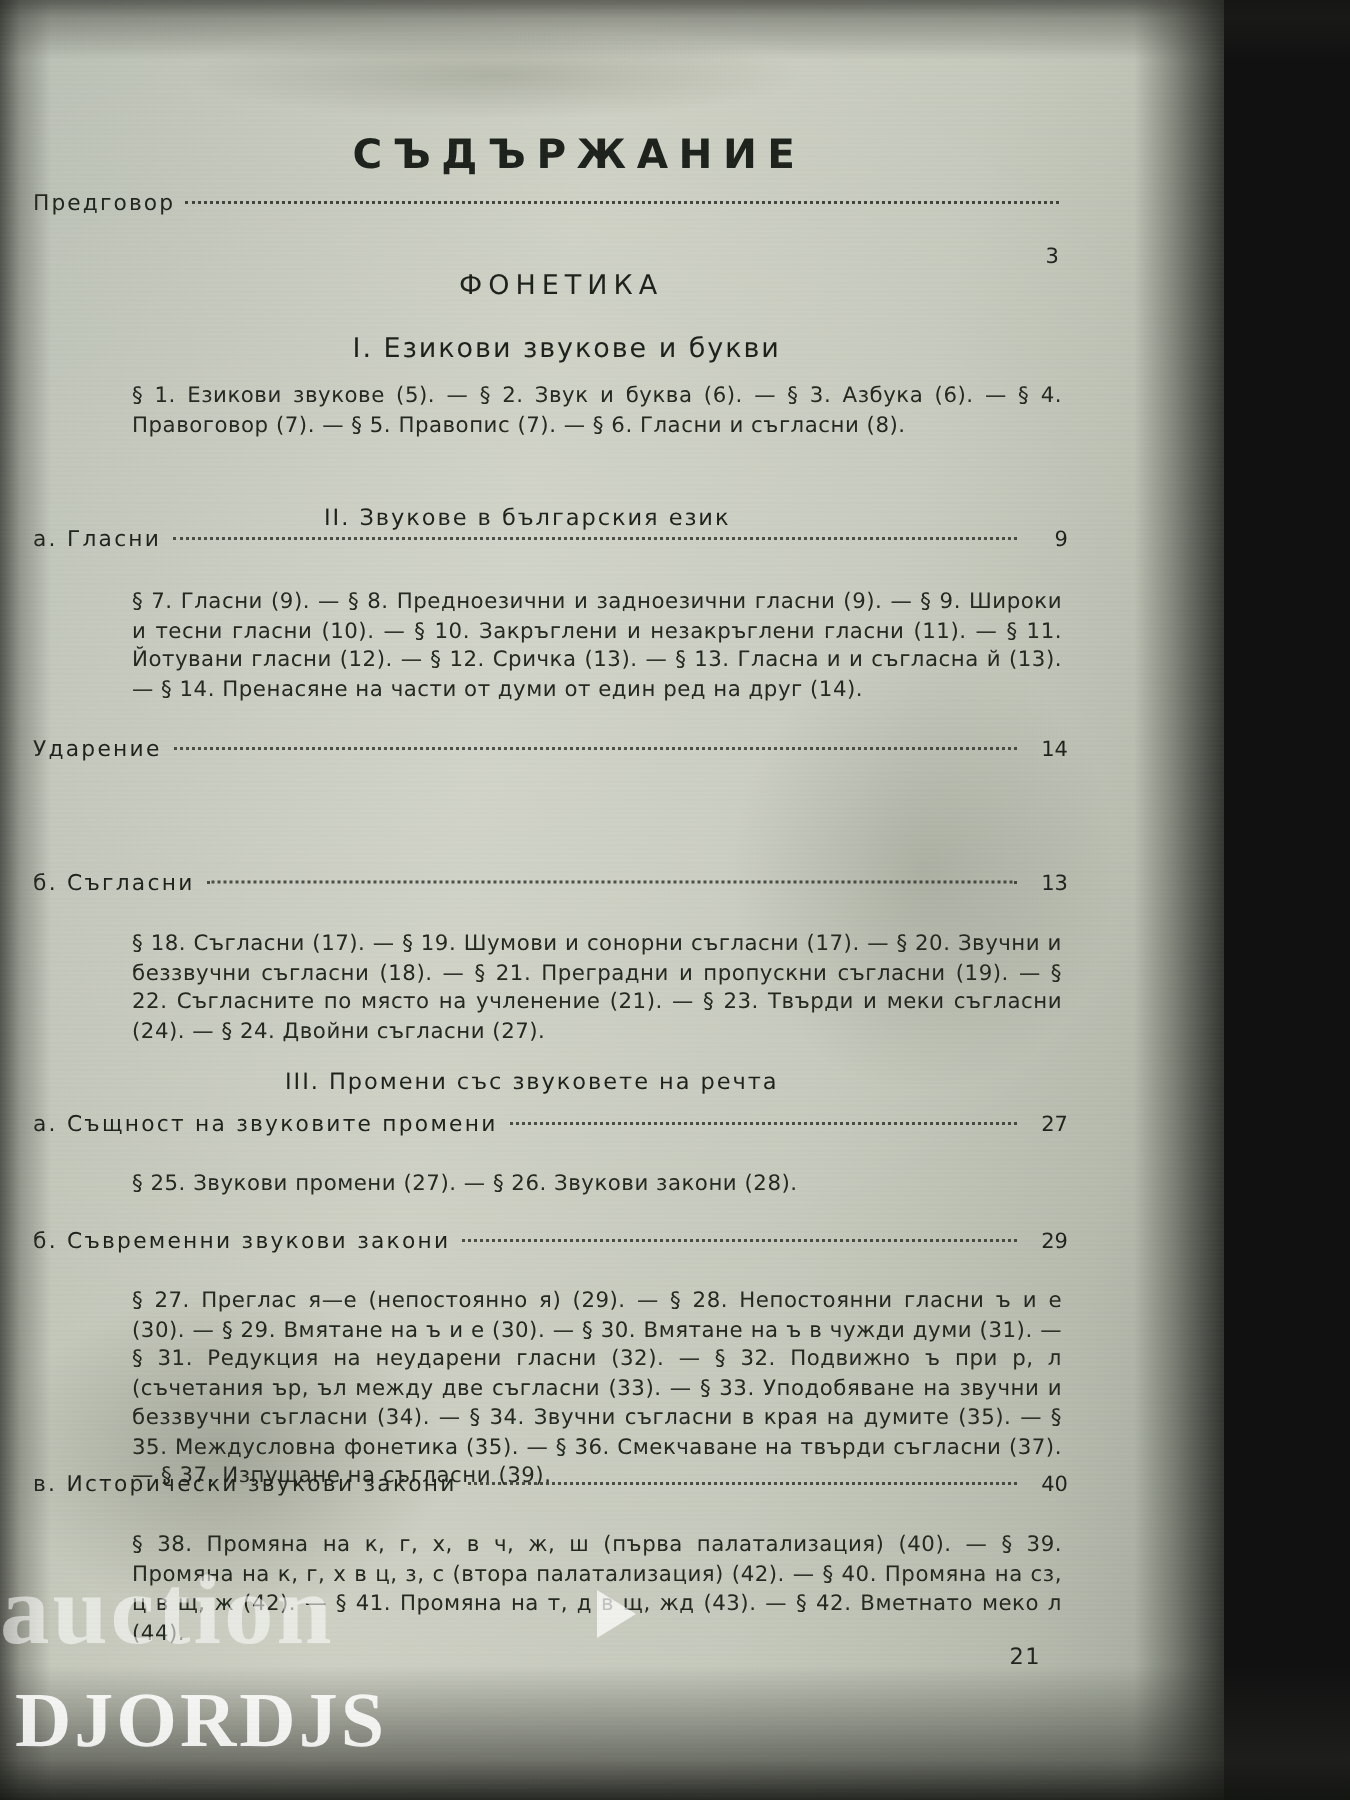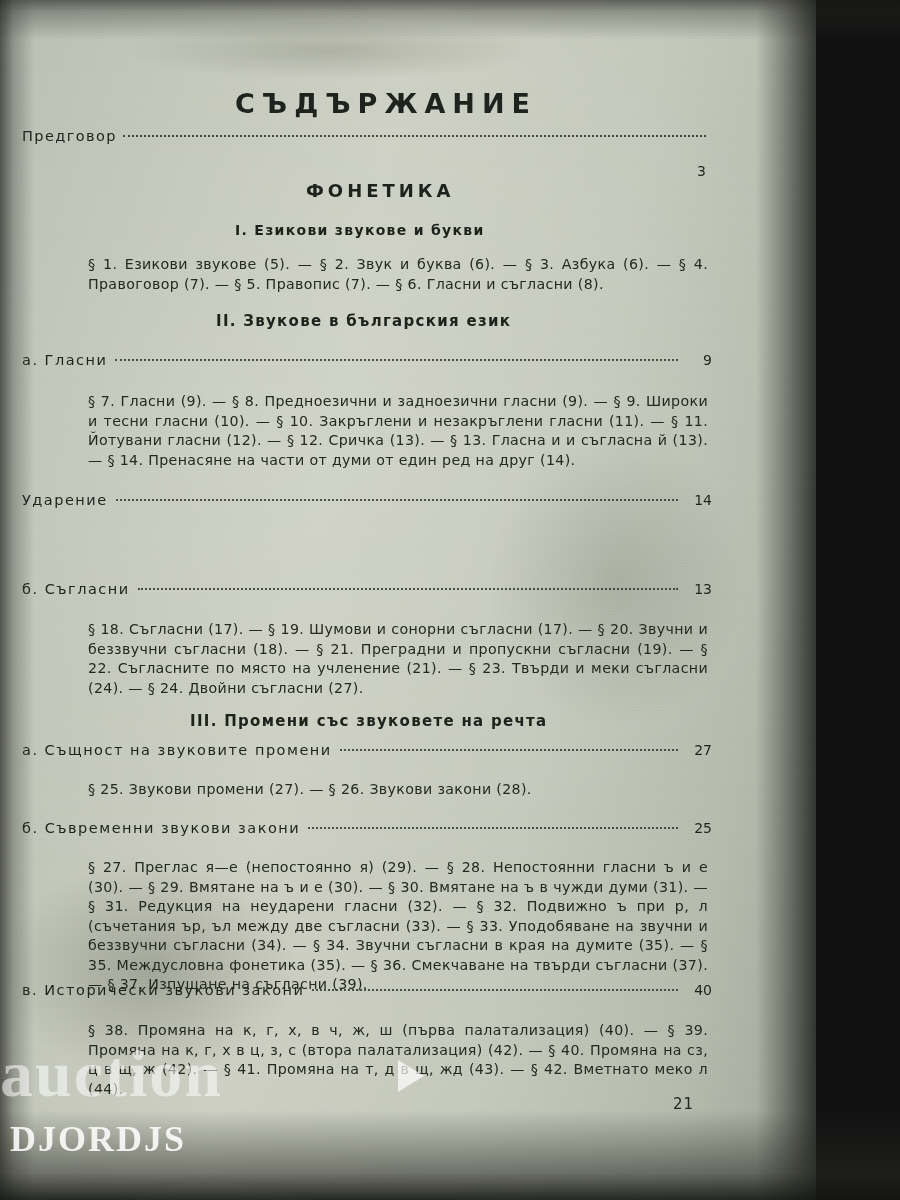--- a/index.html
+++ b/index.html
@@ -94,27 +94,27 @@
   }
   .pg-3 {
     position: absolute;
     top: 163px;
     left: 697px;
     font-size: 14px;
   }
 
   .sec-head {
     position: absolute;
-    font-weight: 700;
+    font-weight: 400;
     letter-spacing: 2.2px;
     color: #1c211b;
   }
   .fonetika { top: 180px; left: 306px; font-size: 18px; letter-spacing: 4px; }
-  .rom-1 { top: 222px; left: 235px; font-size: 14px; letter-spacing: 1.3px; }
-  .rom-2 { top: 312px; left: 216px; font-size: 15px; letter-spacing: 1.3px; }
+  .rom-1 { top: 222px; left: 235px; font-size: 18px; letter-spacing: 1.3px; }
+  .rom-2 { top: 336px; left: 216px; font-size: 15px; letter-spacing: 1.3px; }
   .rom-3 { top: 712px; left: 190px; font-size: 15px; letter-spacing: 1.3px; }
 
   .para {
     position: absolute;
     left: 88px;
     width: 620px;
     font-size: 14.2px;
     line-height: 19.5px;
     letter-spacing: 0.35px;
     text-align: justify;
@@ -174,21 +174,21 @@
   }
   .wm-play {
     left: 398px; top: 1060px;
     width: 0; height: 0;
     border-left: 26px solid rgba(255,255,255,0.72);
     border-top: 16px solid transparent;
     border-bottom: 16px solid transparent;
   }
   .wm-djord {
     left: 10px; top: 1118px;
-    font-size: 36px;
+    font-size: 52px;
     font-weight: 700;
     color: rgba(255,255,255,0.88);
     font-family: "Liberation Serif", serif;
     letter-spacing: 2px;
     text-align: center;
   }
   .grain {
     position: absolute;
     inset: 0;
     opacity: 0.18;
@@ -247,21 +247,21 @@
     <div class="sub" style="top:742px;">
       <span class="lbl">а. Същност на звуковите промени</span>
       <span class="dots"></span>
       <span class="pg">27</span>
     </div>
     <div class="para" style="top:780px;">§ 25. Звукови промени (27). — § 26. Звукови закони (28).</div>
 
     <div class="sub" style="top:820px;">
       <span class="lbl">б. Съвременни звукови закони</span>
       <span class="dots"></span>
-      <span class="pg">25</span>
+      <span class="pg">29</span>
     </div>
     <div class="para" style="top:858px;">§ 27. Преглас я—е (непостоянно я) (29). — § 28. Непостоянни гласни ъ и е (30). — § 29. Вмятане на ъ и е (30). — § 30. Вмятане на ъ в чужди думи (31). — § 31. Редукция на неударени гласни (32). — § 32. Подвижно ъ при р, л (съчетания ър, ъл между две съгласни (33). — § 33. Уподобяване на звучни и беззвучни съгласни (34). — § 34. Звучни съгласни в края на думите (35). — § 35. Междусловна фонетика (35). — § 36. Смекчаване на твърди съгласни (37). — § 37. Изпущане на съгласни (39).</div>
 
     <div class="sub" style="top:982px;">
       <span class="lbl">в. Исторически звукови закони</span>
       <span class="dots"></span>
       <span class="pg">40</span>
     </div>
     <div class="para" style="top:1021px;">§ 38. Промяна на к, г, х, в ч, ж, ш (първа палатализация) (40). — § 39. Промяна на к, г, х в ц, з, с (втора палатализация) (42). — § 40. Промяна на сз, ц в щ, ж (42). — § 41. Промяна на т, д в щ, жд (43). — § 42. Вметнато меко л (44).</div>
 

